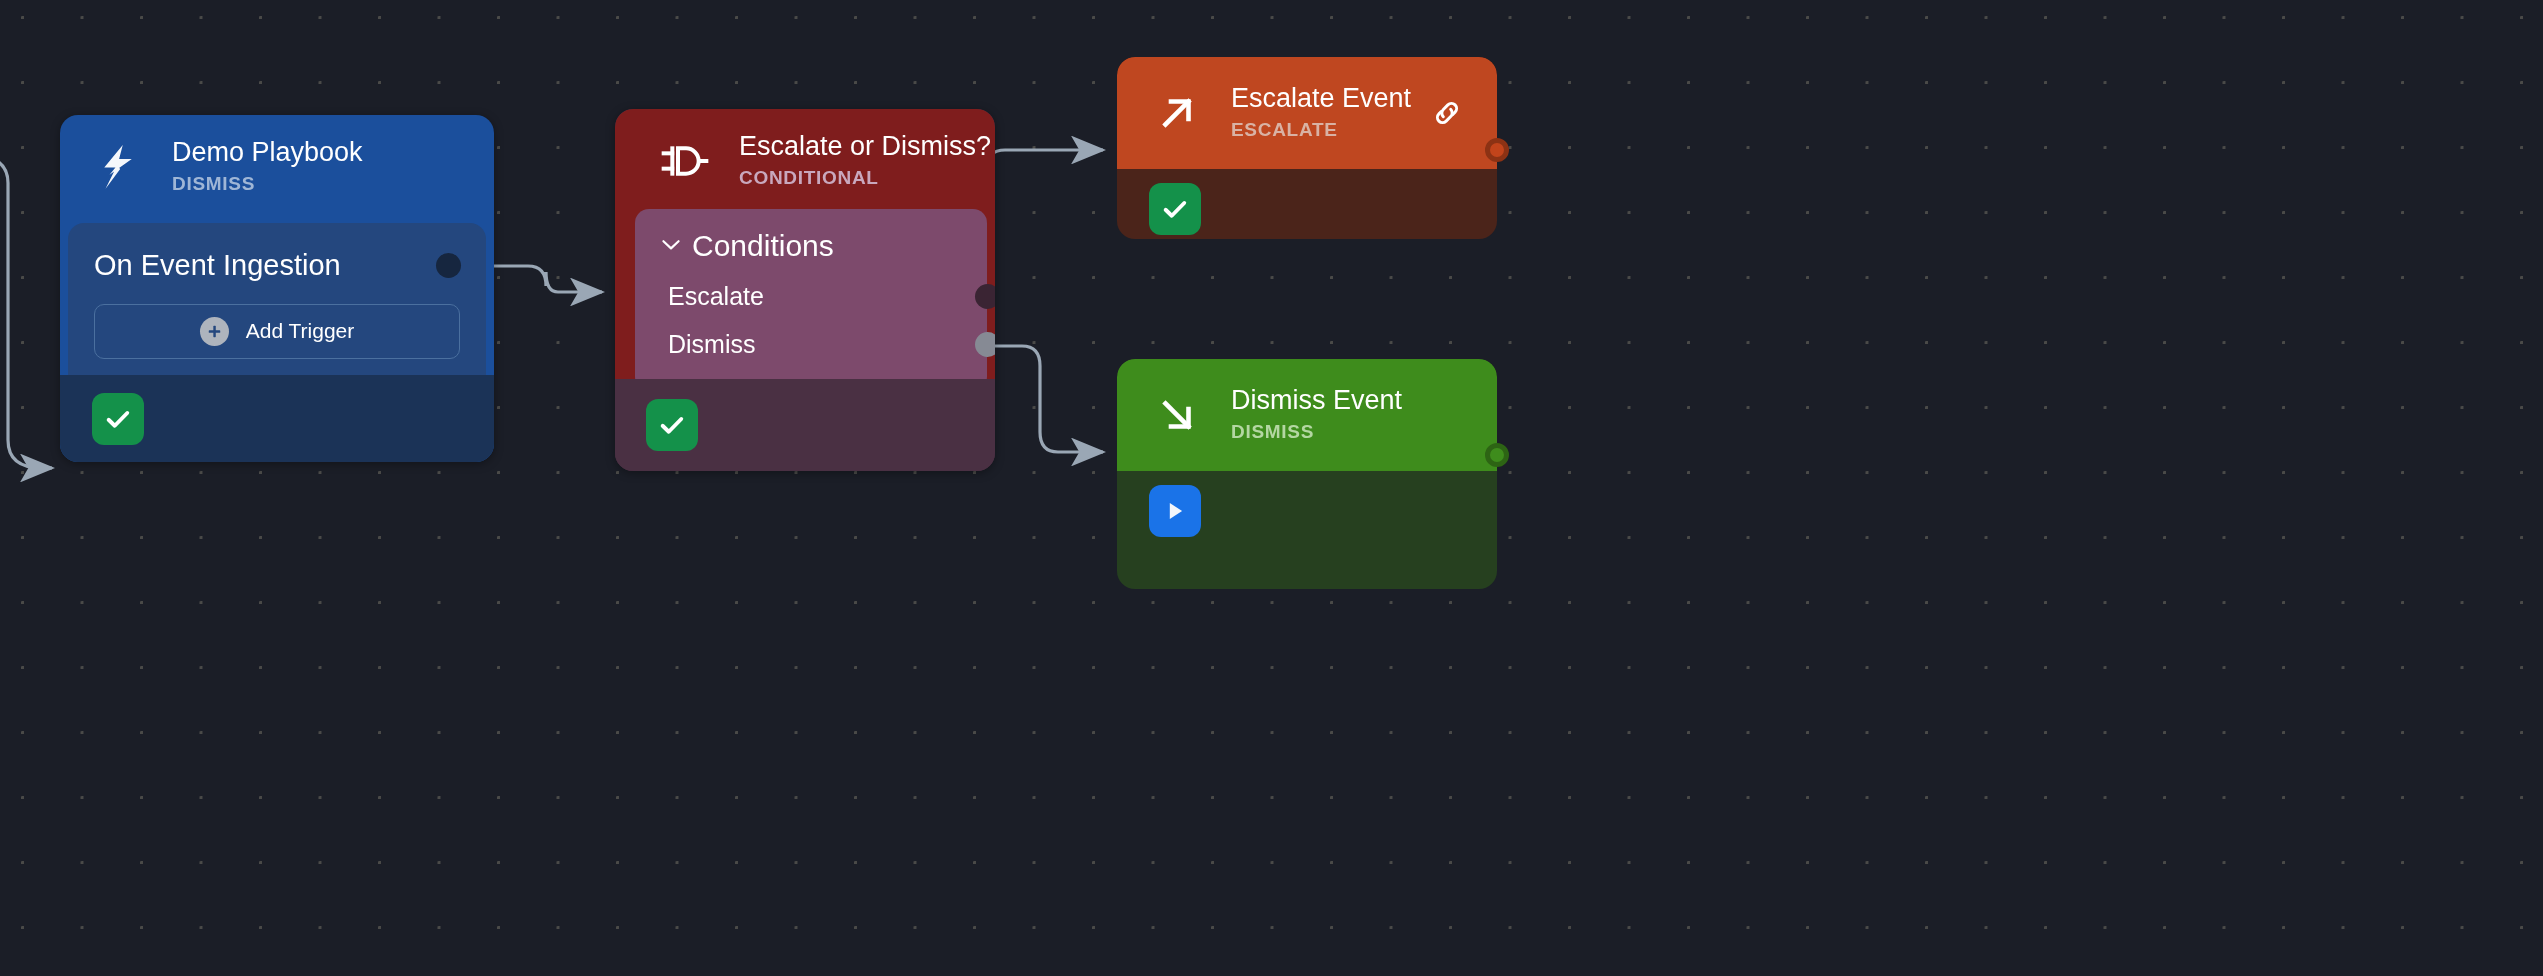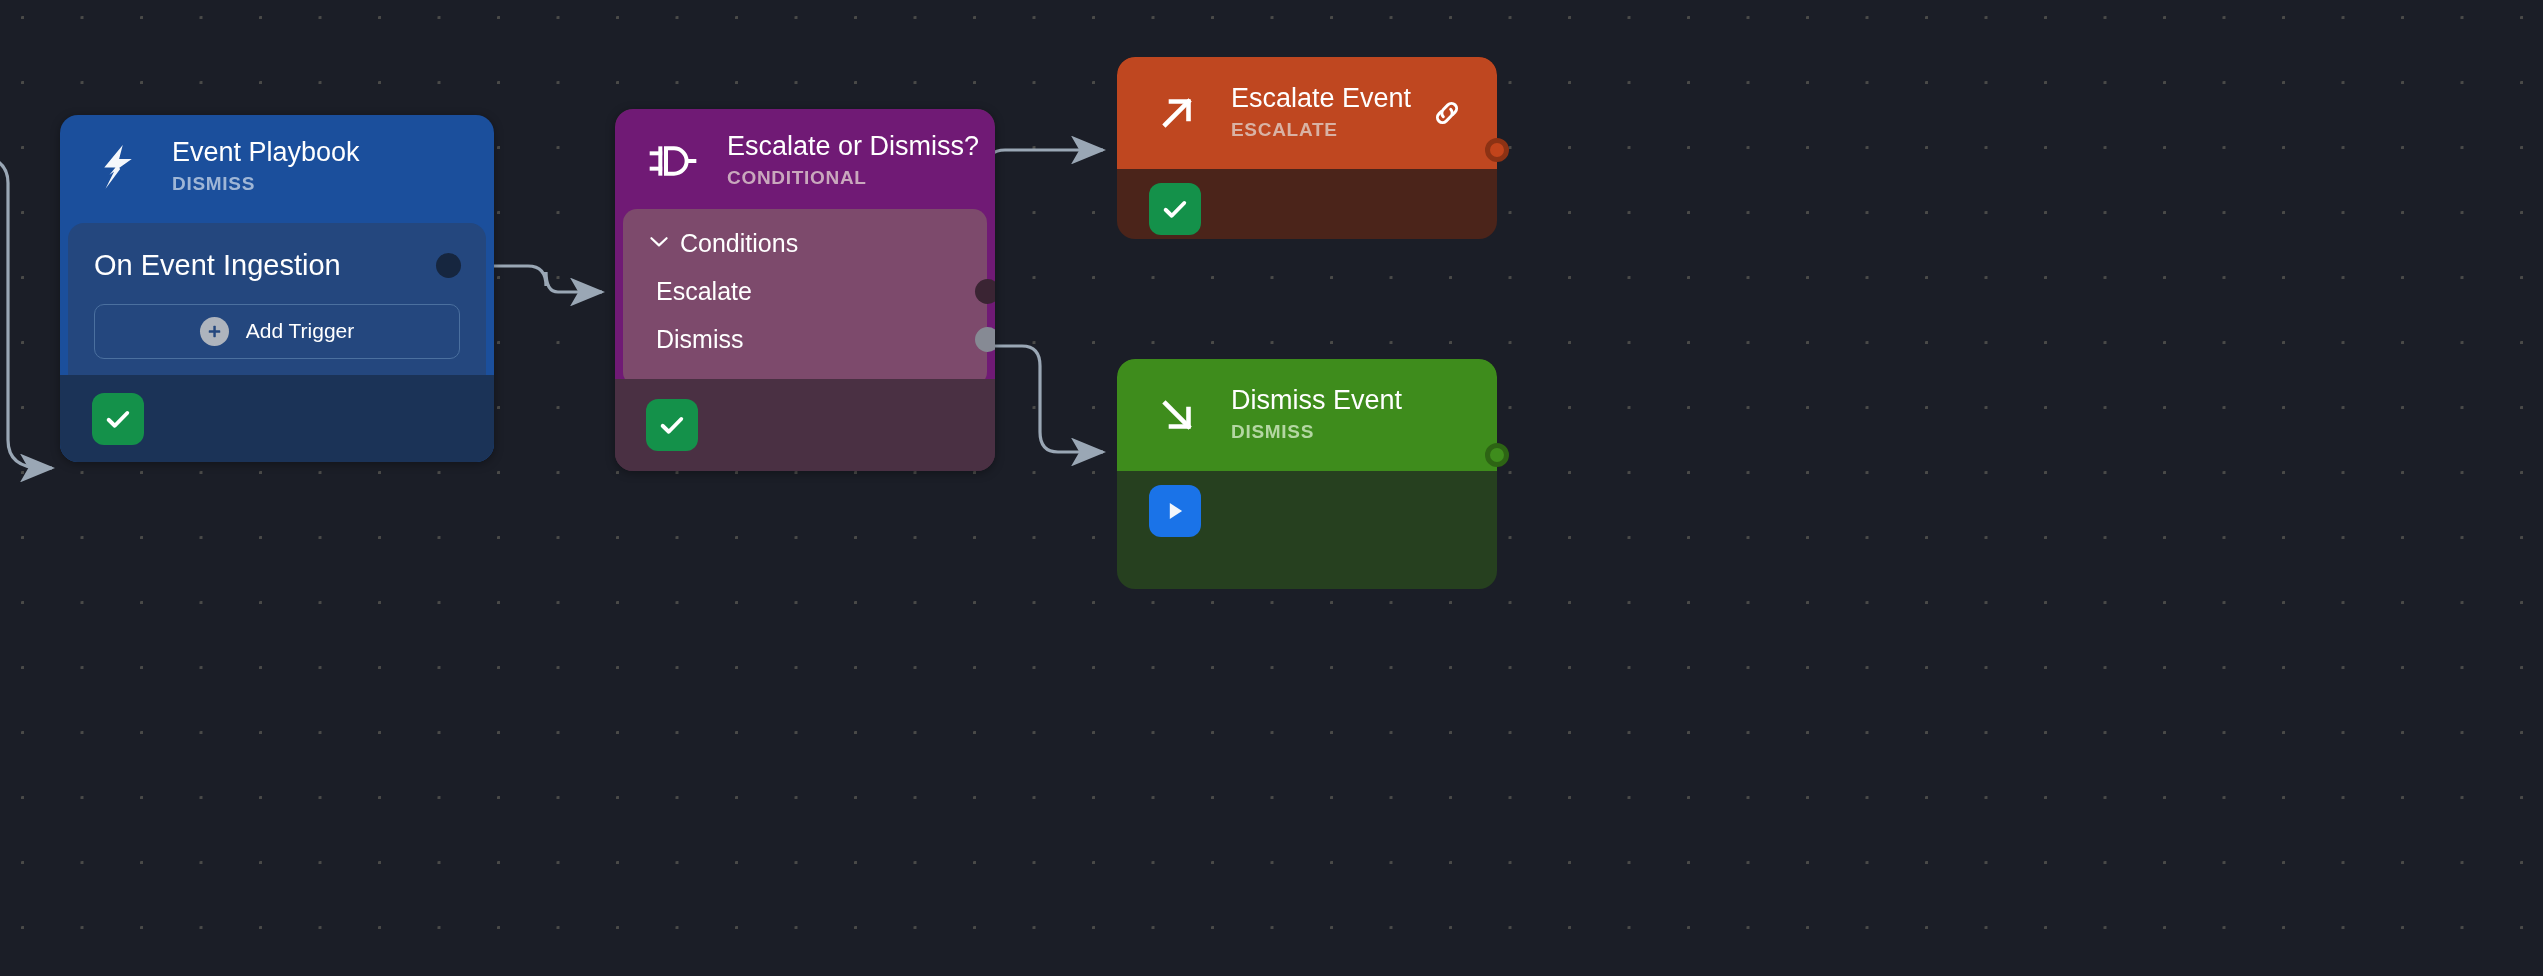--- a/index.html
+++ b/index.html
@@ -153,36 +153,37 @@
   }
 
   
   #node-conditional {
     left: 615px; top: 109px;
     width: 380px; height: 362px;
     background: #4a3043;
     box-shadow: 0 2px 10px rgba(0,0,0,0.35);
   }
   #cond-top {
-    background: #701a75;
+    background: #7f1d1d;
     border-radius: 18px 18px 0 0;
     padding-bottom: 8px;
+    padding-left: 12px;
   }
   #cond-inner {
     margin: 0 8px;
     background: #7d4a6c;
     border-radius: 14px;
     padding: 16px 0 22px 0;
   }
   .cond-section-head {
     display: flex; align-items: center; gap: 11px;
     padding: 4px 0 10px 26px;
     cursor: pointer;
   }
-  .cond-section-label { font-size: 25px; color: #ffffff; }
+  .cond-section-label { font-size: 30px; color: #ffffff; }
   .cond-row {
     display: flex; align-items: center; justify-content: space-between;
     padding: 9px 0 9px 33px;
     min-height: 48px;
   }
   .cond-row-label { font-size: 25px; color: #ffffff; }
   .cond-handle {
     width: 25px; height: 25px; border-radius: 50%;
     margin-right: -12.5px;
     cursor: crosshair;
@@ -247,21 +248,21 @@
     <div class="node-body">
 
       <div class="node-header">
         <span class="node-glyph">
           <svg width="44" height="50" viewBox="0 0 24 26">
             <path d="M14.6 1 L4.5 13.3 L10.6 13.3 L7.4 17.2 L19.5 8.6 L12.6 8.6 Z
                      M11.5 12.2 L5.2 24.8 L13.2 14.1 Z" fill="#f4f7fb"></path>
           </svg>
         </span>
         <span class="node-titles">
-          <div class="node-title">Event Playbook</div>
+          <div class="node-title">Demo Playbook</div>
           <div class="node-subtitle" style="color:#9fb6d6">DISMISS</div>
         </span>
       </div>
 
       <div id="trigger-inner">
         <div class="inner-row">
           <span class="inner-row-label">On Event Ingestion</span>
           <span class="inner-handle"></span>
         </div>
         <div class="add-btn">

